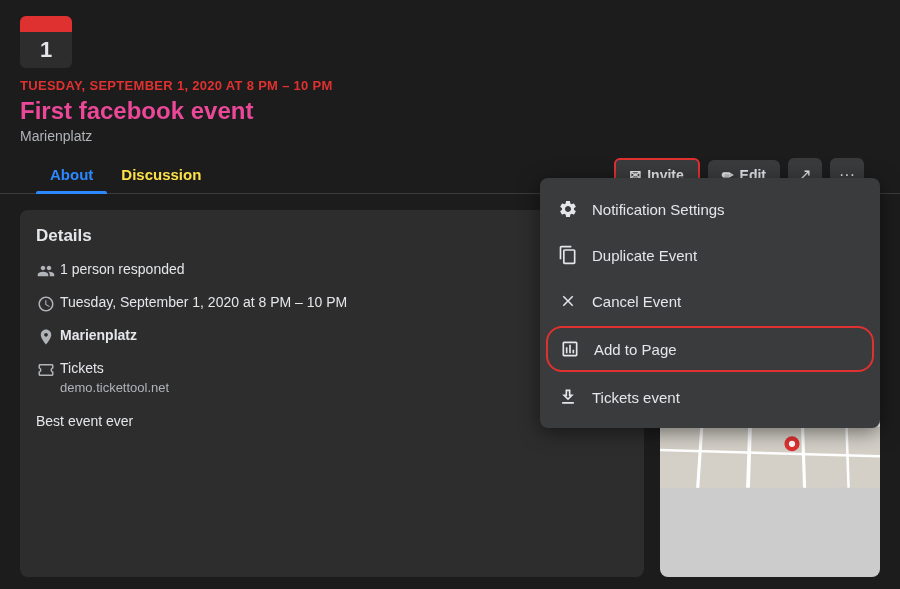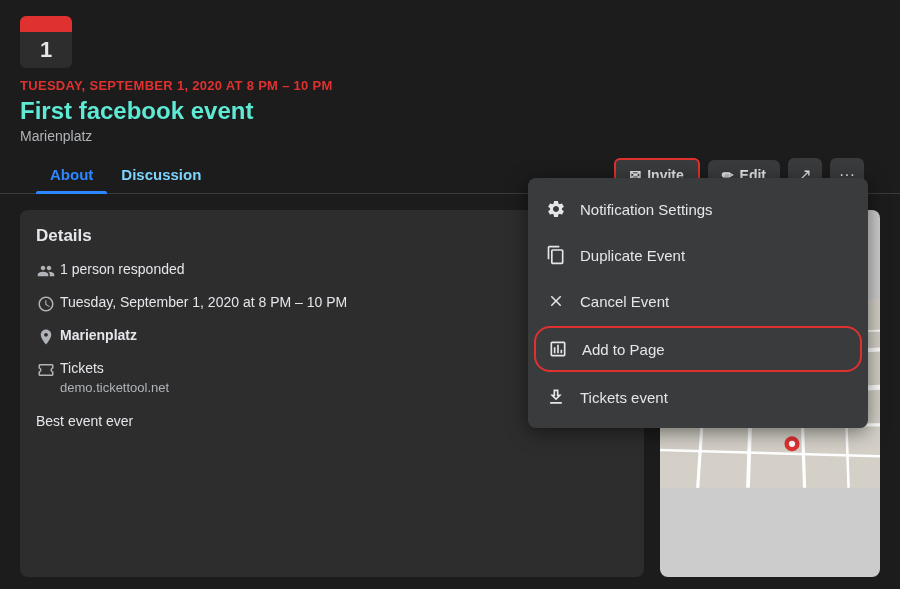--- a/index.html
+++ b/index.html
@@ -56,21 +56,21 @@
       font-weight: 700;
       text-transform: uppercase;
       letter-spacing: 0.3px;
       margin-bottom: 4px;
       margin-top: 2px;
     }
 
     .event-title {
       font-size: 24px;
       font-weight: 700;
-      color: #5eead4;
+      color: #ec4899;
       margin-bottom: 3px;
     }
 
     .event-location-header {
       font-size: 14px;
       color: #b0b3b8;
     }
 
     
     .tab-bar {
@@ -84,21 +84,21 @@
 
     .tabs-left {
       display: flex;
       gap: 0;
     }
 
     .tab {
       padding: 10px 14px;
       font-size: 15px;
       font-weight: 600;
-      color: #7dd3fc;
+      color: #fde047;
       cursor: pointer;
       position: relative;
     }
 
     .tab.active {
       color: #2d88ff;
     }
 
     .tab.active::after {
       content: '';
@@ -213,21 +213,21 @@
       border-radius: 8px;
       overflow: hidden;
       position: relative;
       background: #ccc;
     }
 
     
     .dropdown-menu {
       position: absolute;
       top: 178px;
-      right: 32px;
+      right: 20px;
       background: #3a3b3c;
       border-radius: 8px;
       padding: 8px 0;
       width: 340px;
       z-index: 100;
       box-shadow: 0 4px 20px rgba(0,0,0,0.5);
     }
 
     .dropdown-item {
       display: flex;

